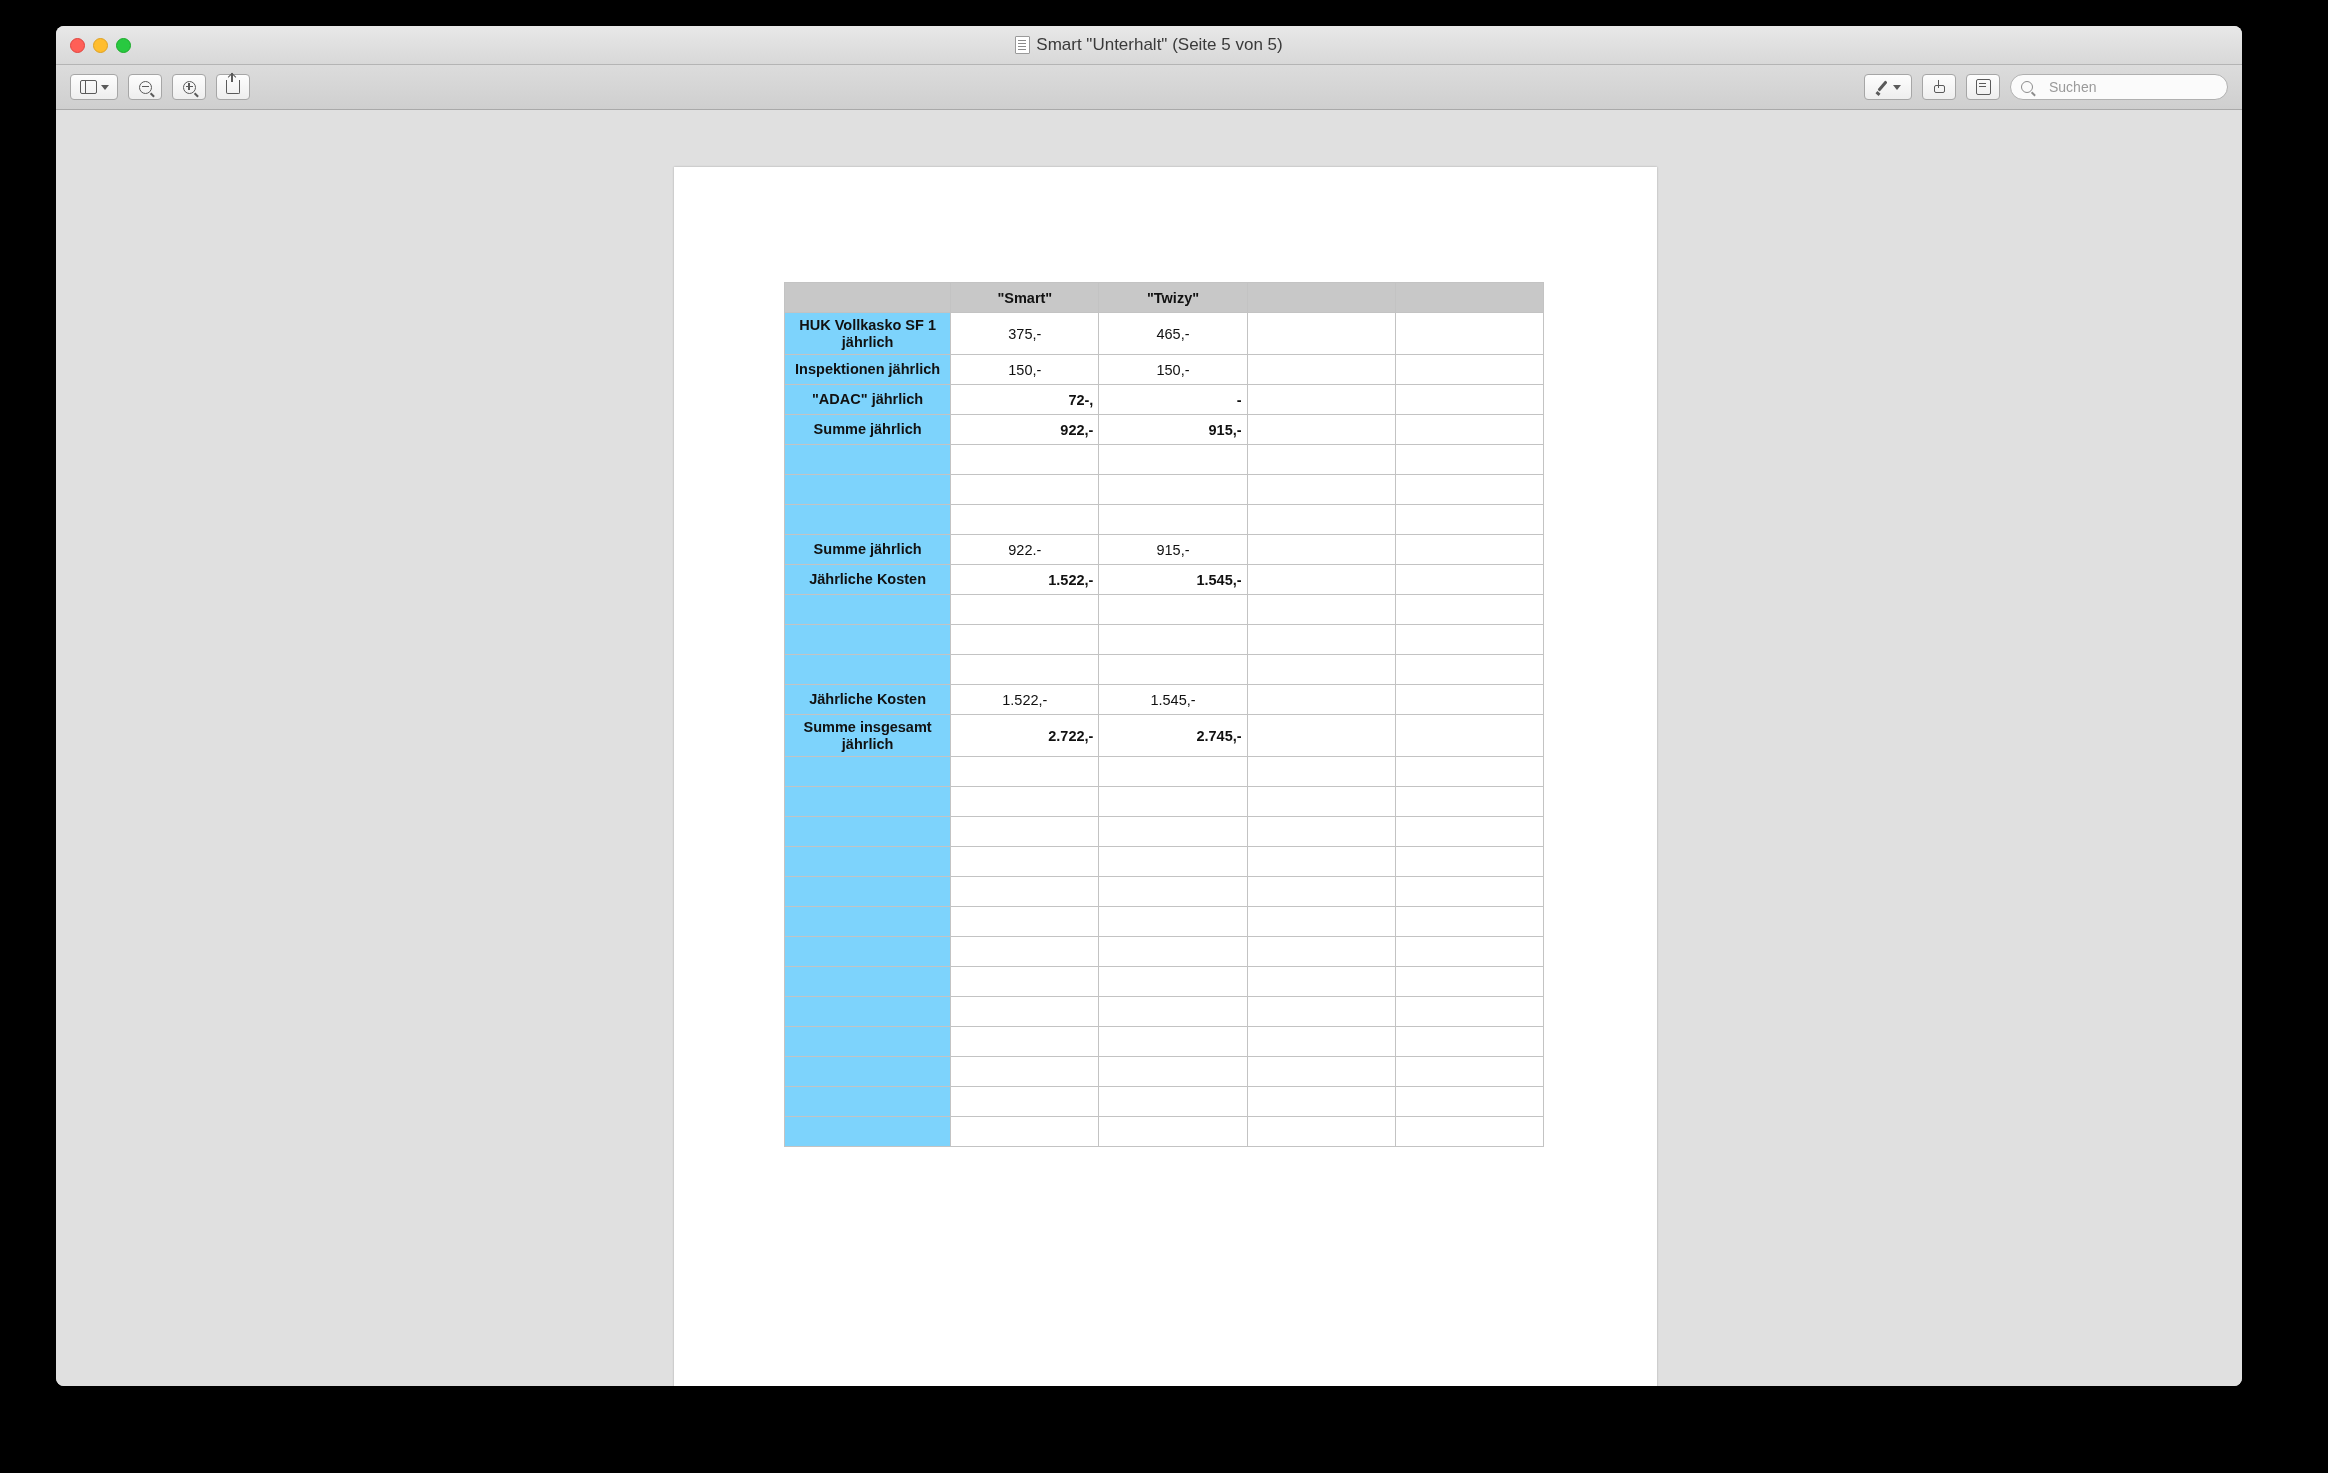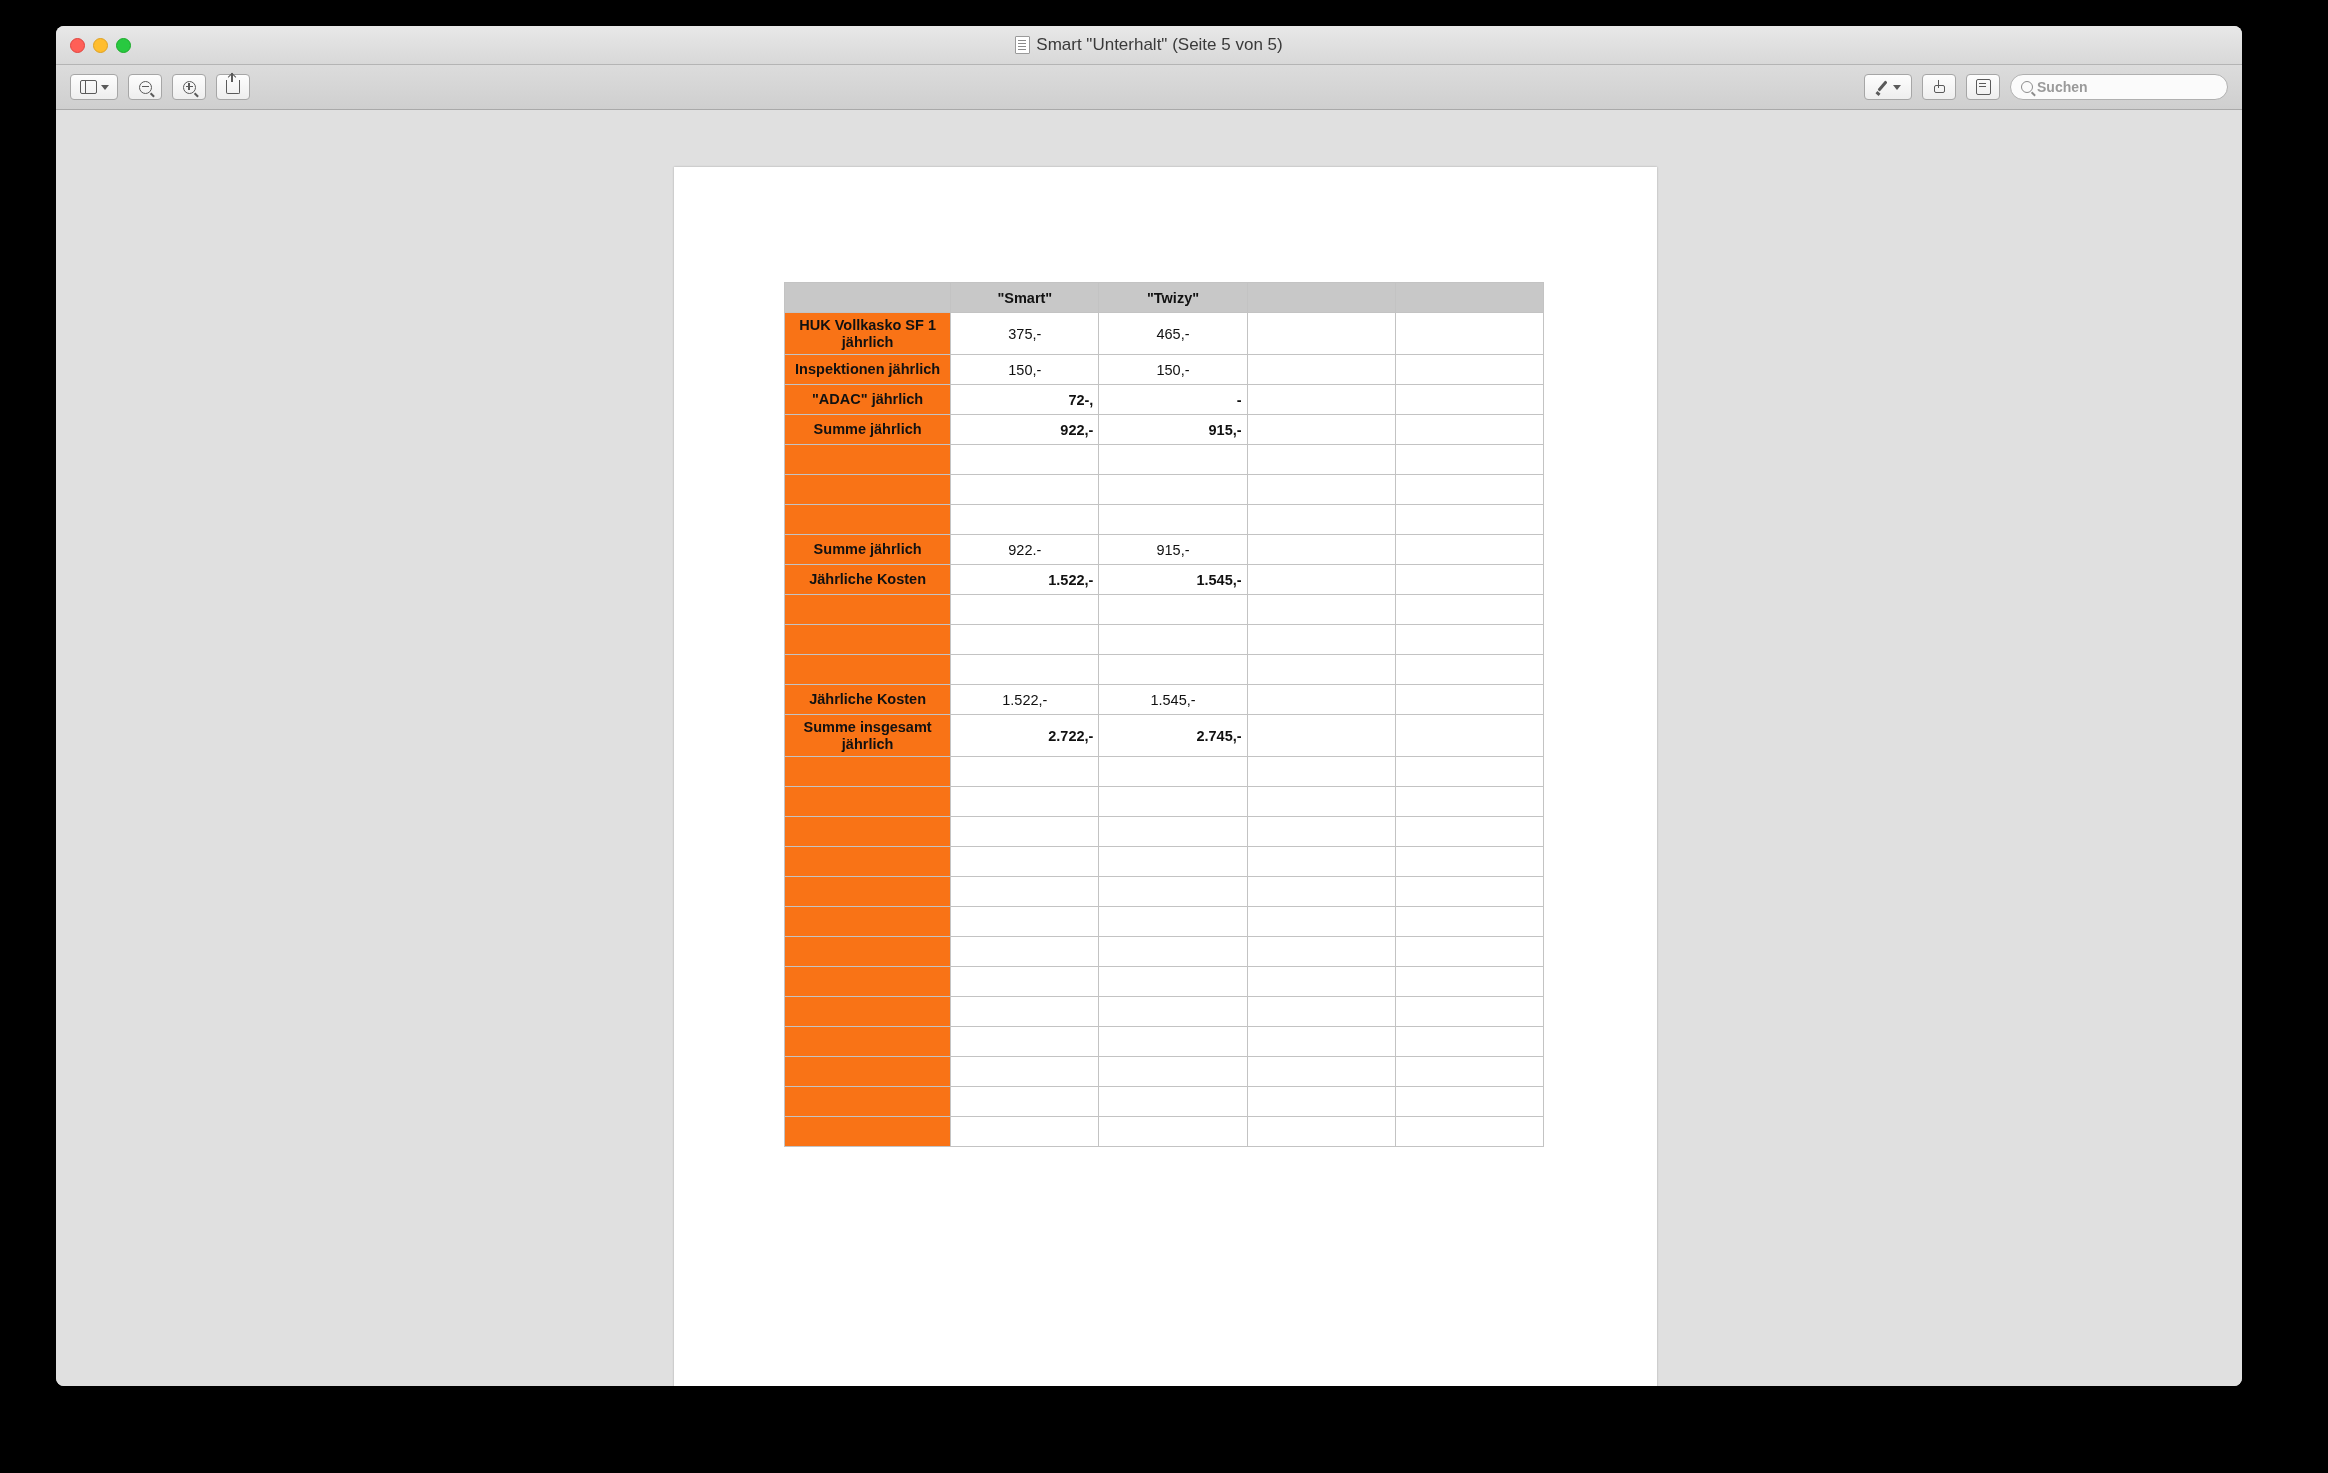--- a/index.html
+++ b/index.html
@@ -238,22 +238,21 @@
   .search-box {
     width: 218px;
     height: 26px;
     border: 1px solid #b0b0b0;
     border-radius: 13px;
     background: #fbfbfb;
     display: flex;
     align-items: center;
     padding: 0 10px;
     box-sizing: border-box;
-    gap: 4px;
-    font-weight: bold;
+    gap: 16px;
   }
   .search-box .ic-mag { width: 10px; height: 10px; border-color: #8d8d8d; }
   .search-box .ic-mag::after { background: #8d8d8d; }
   .search-placeholder {
     font-size: 14px;
     color: #9a9a9a;
   }
 
   
   .content {
@@ -288,21 +287,21 @@
     height: 30px;
     padding: 2px 5px;
     box-sizing: border-box;
     vertical-align: middle;
     background: #fff;
   }
   .sheet col.c-label { width: 166px; }
   .sheet col.c-data  { width: 148px; }
 
   .sheet td.label {
-    background: #f97316;
+    background: #7dd3fc;
     font-weight: bold;
     text-align: center;
     line-height: 1.15;
   }
   .sheet th.hdr {
     background: #c8c8c8;
     font-weight: bold;
     text-align: center;
   }
   .sheet th.hdr.corner { background: #c8c8c8; }

